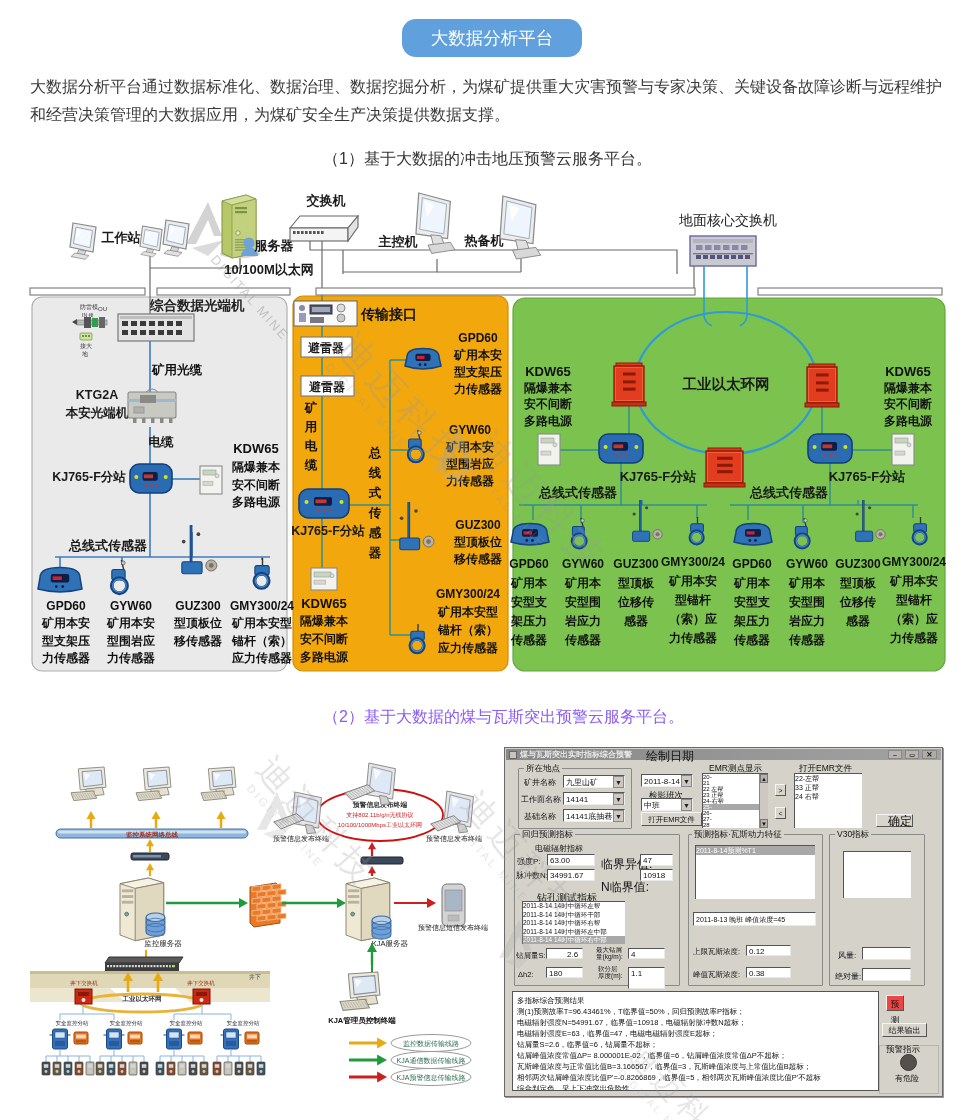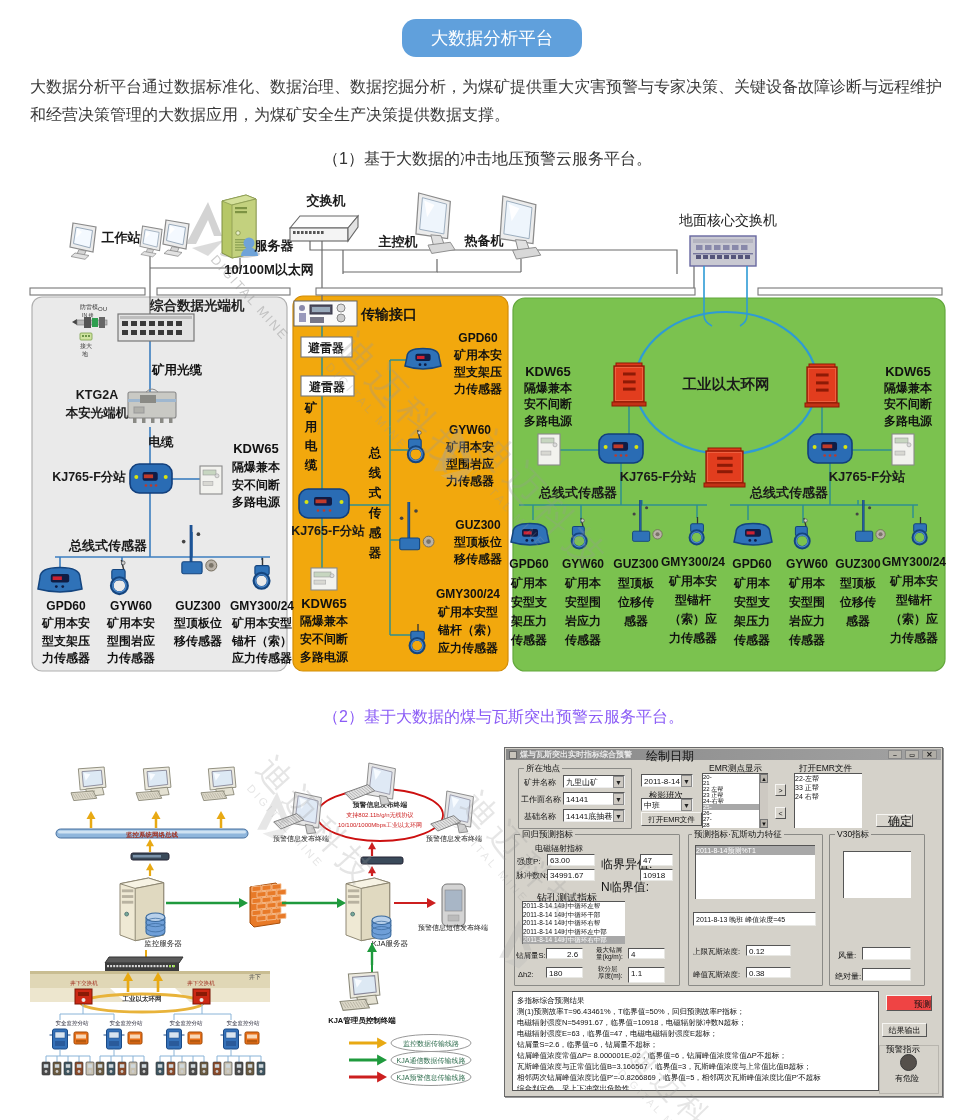--- a/index.html
+++ b/index.html
@@ -1089,21 +1089,21 @@
     </div>
     <div style="position:absolute;left:11px;top:203px;font-size:7.5px;color:#111;white-space:nowrap">钻屑量S:</div>
     <div style="position:absolute;left:41px;top:200px;width:37px;height:11px;background:#fff;border-top:1px solid #555;border-left:1px solid #555;border-bottom:1px solid #e8e8e4;border-right:1px solid #e8e8e4;font-size:8px;color:#111;padding-left:20px;line-height:11px;white-space:nowrap;overflow:hidden">2.6</div>
     <div style="position:absolute;left:91px;top:198px;font-size:6.5px;color:#111;white-space:nowrap">最大钻屑</div>
     <div style="position:absolute;left:91px;top:205px;font-size:6.5px;color:#111;white-space:nowrap">量(kg/m):</div>
     <div style="position:absolute;left:123px;top:200px;width:37px;height:11px;background:#fff;border-top:1px solid #555;border-left:1px solid #555;border-bottom:1px solid #e8e8e4;border-right:1px solid #e8e8e4;font-size:8px;color:#111;padding-left:2px;line-height:11px;white-space:nowrap;overflow:hidden">4</div>
     <div style="position:absolute;left:13px;top:222px;font-size:7.5px;color:#111;white-space:nowrap">Δh2:</div>
     <div style="position:absolute;left:41px;top:219px;width:37px;height:11px;background:#fff;border-top:1px solid #555;border-left:1px solid #555;border-bottom:1px solid #e8e8e4;border-right:1px solid #e8e8e4;font-size:8px;color:#111;padding-left:2px;line-height:11px;white-space:nowrap;overflow:hidden">180</div>
     <div style="position:absolute;left:93px;top:217px;font-size:6.5px;color:#111;white-space:nowrap">软分层</div>
     <div style="position:absolute;left:93px;top:224px;font-size:6.5px;color:#111;white-space:nowrap">厚度(m):</div>
-    <div style="position:absolute;left:123px;top:219px;width:37px;height:16px;background:#fff;border-top:1px solid #555;border-left:1px solid #555;border-bottom:1px solid #e8e8e4;border-right:1px solid #e8e8e4;font-size:8px;color:#111;padding-left:2px;line-height:11px;white-space:nowrap;overflow:hidden">1.1</div>
+    <div style="position:absolute;left:123px;top:219px;width:37px;height:22px;background:#fff;border-top:1px solid #555;border-left:1px solid #555;border-bottom:1px solid #e8e8e4;border-right:1px solid #e8e8e4;font-size:8px;color:#111;padding-left:2px;line-height:11px;white-space:nowrap;overflow:hidden">1.1</div>
     <div style="position:absolute;left:183px;top:86px;width:135px;height:152px;border:1px solid #8a8a86;border-radius:1px"></div>
     <div style="position:absolute;left:187px;top:81px;font-size:8.5px;color:#111;white-space:nowrap;background:#d5d2ca;padding:0 2px">预测指标·瓦斯动力特征</div>
     <div style="position:absolute;left:190px;top:97px;width:120px;height:54px;background:#fff;border-top:1px solid #555;border-left:1px solid #555;font-size:7px;color:#111;overflow:hidden">
       <div style="background:#a8a8a8;color:#fff;height:9px;line-height:9px;white-space:nowrap;overflow:hidden">2011-8-14预测%T1</div>
     </div>
     <div style="position:absolute;left:188px;top:164px;width:123px;height:14px;background:#fff;border-top:1px solid #555;border-left:1px solid #555;border-bottom:1px solid #e8e8e4;border-right:1px solid #e8e8e4;font-size:7px;color:#111;padding-left:2px;line-height:14px;white-space:nowrap;overflow:hidden">2011-8-13  晚班   峰值浓度=45</div>
     <div style="position:absolute;left:188px;top:199px;font-size:7.5px;color:#111;white-space:nowrap">上限瓦斯浓度:</div>
     <div style="position:absolute;left:241px;top:197px;width:45px;height:11px;background:#fff;border-top:1px solid #555;border-left:1px solid #555;border-bottom:1px solid #e8e8e4;border-right:1px solid #e8e8e4;font-size:8px;color:#111;padding-left:2px;line-height:11px;white-space:nowrap;overflow:hidden">0.12</div>
     <div style="position:absolute;left:188px;top:222px;font-size:7.5px;color:#111;white-space:nowrap">峰值瓦斯浓度:</div>
     <div style="position:absolute;left:241px;top:219px;width:45px;height:11px;background:#fff;border-top:1px solid #555;border-left:1px solid #555;border-bottom:1px solid #e8e8e4;border-right:1px solid #e8e8e4;font-size:8px;color:#111;padding-left:2px;line-height:11px;white-space:nowrap;overflow:hidden">0.38</div>
@@ -1118,21 +1118,21 @@
       <div style="white-space:nowrap">多指标综合预测结果</div>
       <div style="white-space:nowrap">测(1)预测故率T=96.43461%，T临界值=50%，回归预测故率P指标；</div>
       <div style="white-space:nowrap">电磁辐射强度N=54991.67，临界值=10918，电磁辐射脉冲数N超标；</div>
       <div style="white-space:nowrap">电磁辐射强度E=63，临界值=47，电磁电磁辐射强度E超标；</div>
       <div style="white-space:nowrap">钻屑量S=2.6，临界值=6，钻屑量不超标；</div>
       <div style="white-space:nowrap">钻屑峰值浓度常值ΔP= 8.000001E-02，临界值=6，钻屑峰值浓度常值ΔP不超标；</div>
       <div style="white-space:nowrap">瓦斯峰值浓度与正常值比值B=3.166567，临界值=3，瓦斯峰值浓度与上常值比值B超标；</div>
       <div style="white-space:nowrap">相邻两次钻屑峰值浓度比值P'=-0.8266869，临界值=5，相邻两次瓦斯峰值浓度比值P'不超标</div>
       <div style="white-space:nowrap">综合判定色，采上下冲突出危险性。</div>
     </div>
-    <div style="position:absolute;left:381px;top:247px;width:46px;height:16px;background:#ef4444;border-top:1.5px solid #f6f5f2;border-left:1.5px solid #f6f5f2;border-bottom:1.5px solid #555;border-right:1.5px solid #555;font-size:8.5px;color:#111;text-align:right;line-height:16px">预测</div>
+    <div style="position:absolute;left:381px;top:247px;width:18px;height:16px;background:#ef4444;border-top:1.5px solid #f6f5f2;border-left:1.5px solid #f6f5f2;border-bottom:1.5px solid #555;border-right:1.5px solid #555;font-size:8.5px;color:#111;text-align:center;line-height:16px">预测</div>
     <div style="position:absolute;left:377px;top:275px;width:45px;height:14px;background:#d8d5cd;border-top:1.5px solid #f6f5f2;border-left:1.5px solid #f6f5f2;border-bottom:1.5px solid #555;border-right:1.5px solid #555;font-size:8px;color:#111;text-align:center;line-height:14px">结果输出</div>
     <div style="position:absolute;left:374px;top:297px;width:60px;height:49px;border:1px solid #b8b5ae;background:#d5d2ca"></div>
     <div style="position:absolute;left:381px;top:296px;font-size:8.5px;color:#111;white-space:nowrap">预警指示</div>
     <div style="position:absolute;left:395px;top:306px;width:17px;height:17px;border-radius:50%;background:#55504b;border:1px solid #3a3a3a"></div>
     <div style="position:absolute;left:390px;top:325px;font-size:8px;color:#111;white-space:nowrap">有危险</div>
   </div>
 <svg class="abs" style="left:440px;top:735px;pointer-events:none" width="540" height="385" viewBox="0 0 540 385">
 <g transform="translate(20,70) rotate(48)" opacity="0.24">
 <text x="0" y="0" font-size="34" fill="#9a9a9a" letter-spacing="6">迪迈科技</text>
 <text x="8" y="19" font-size="11" fill="#9a9a9a" letter-spacing="3">DIGITAL MINE</text>

